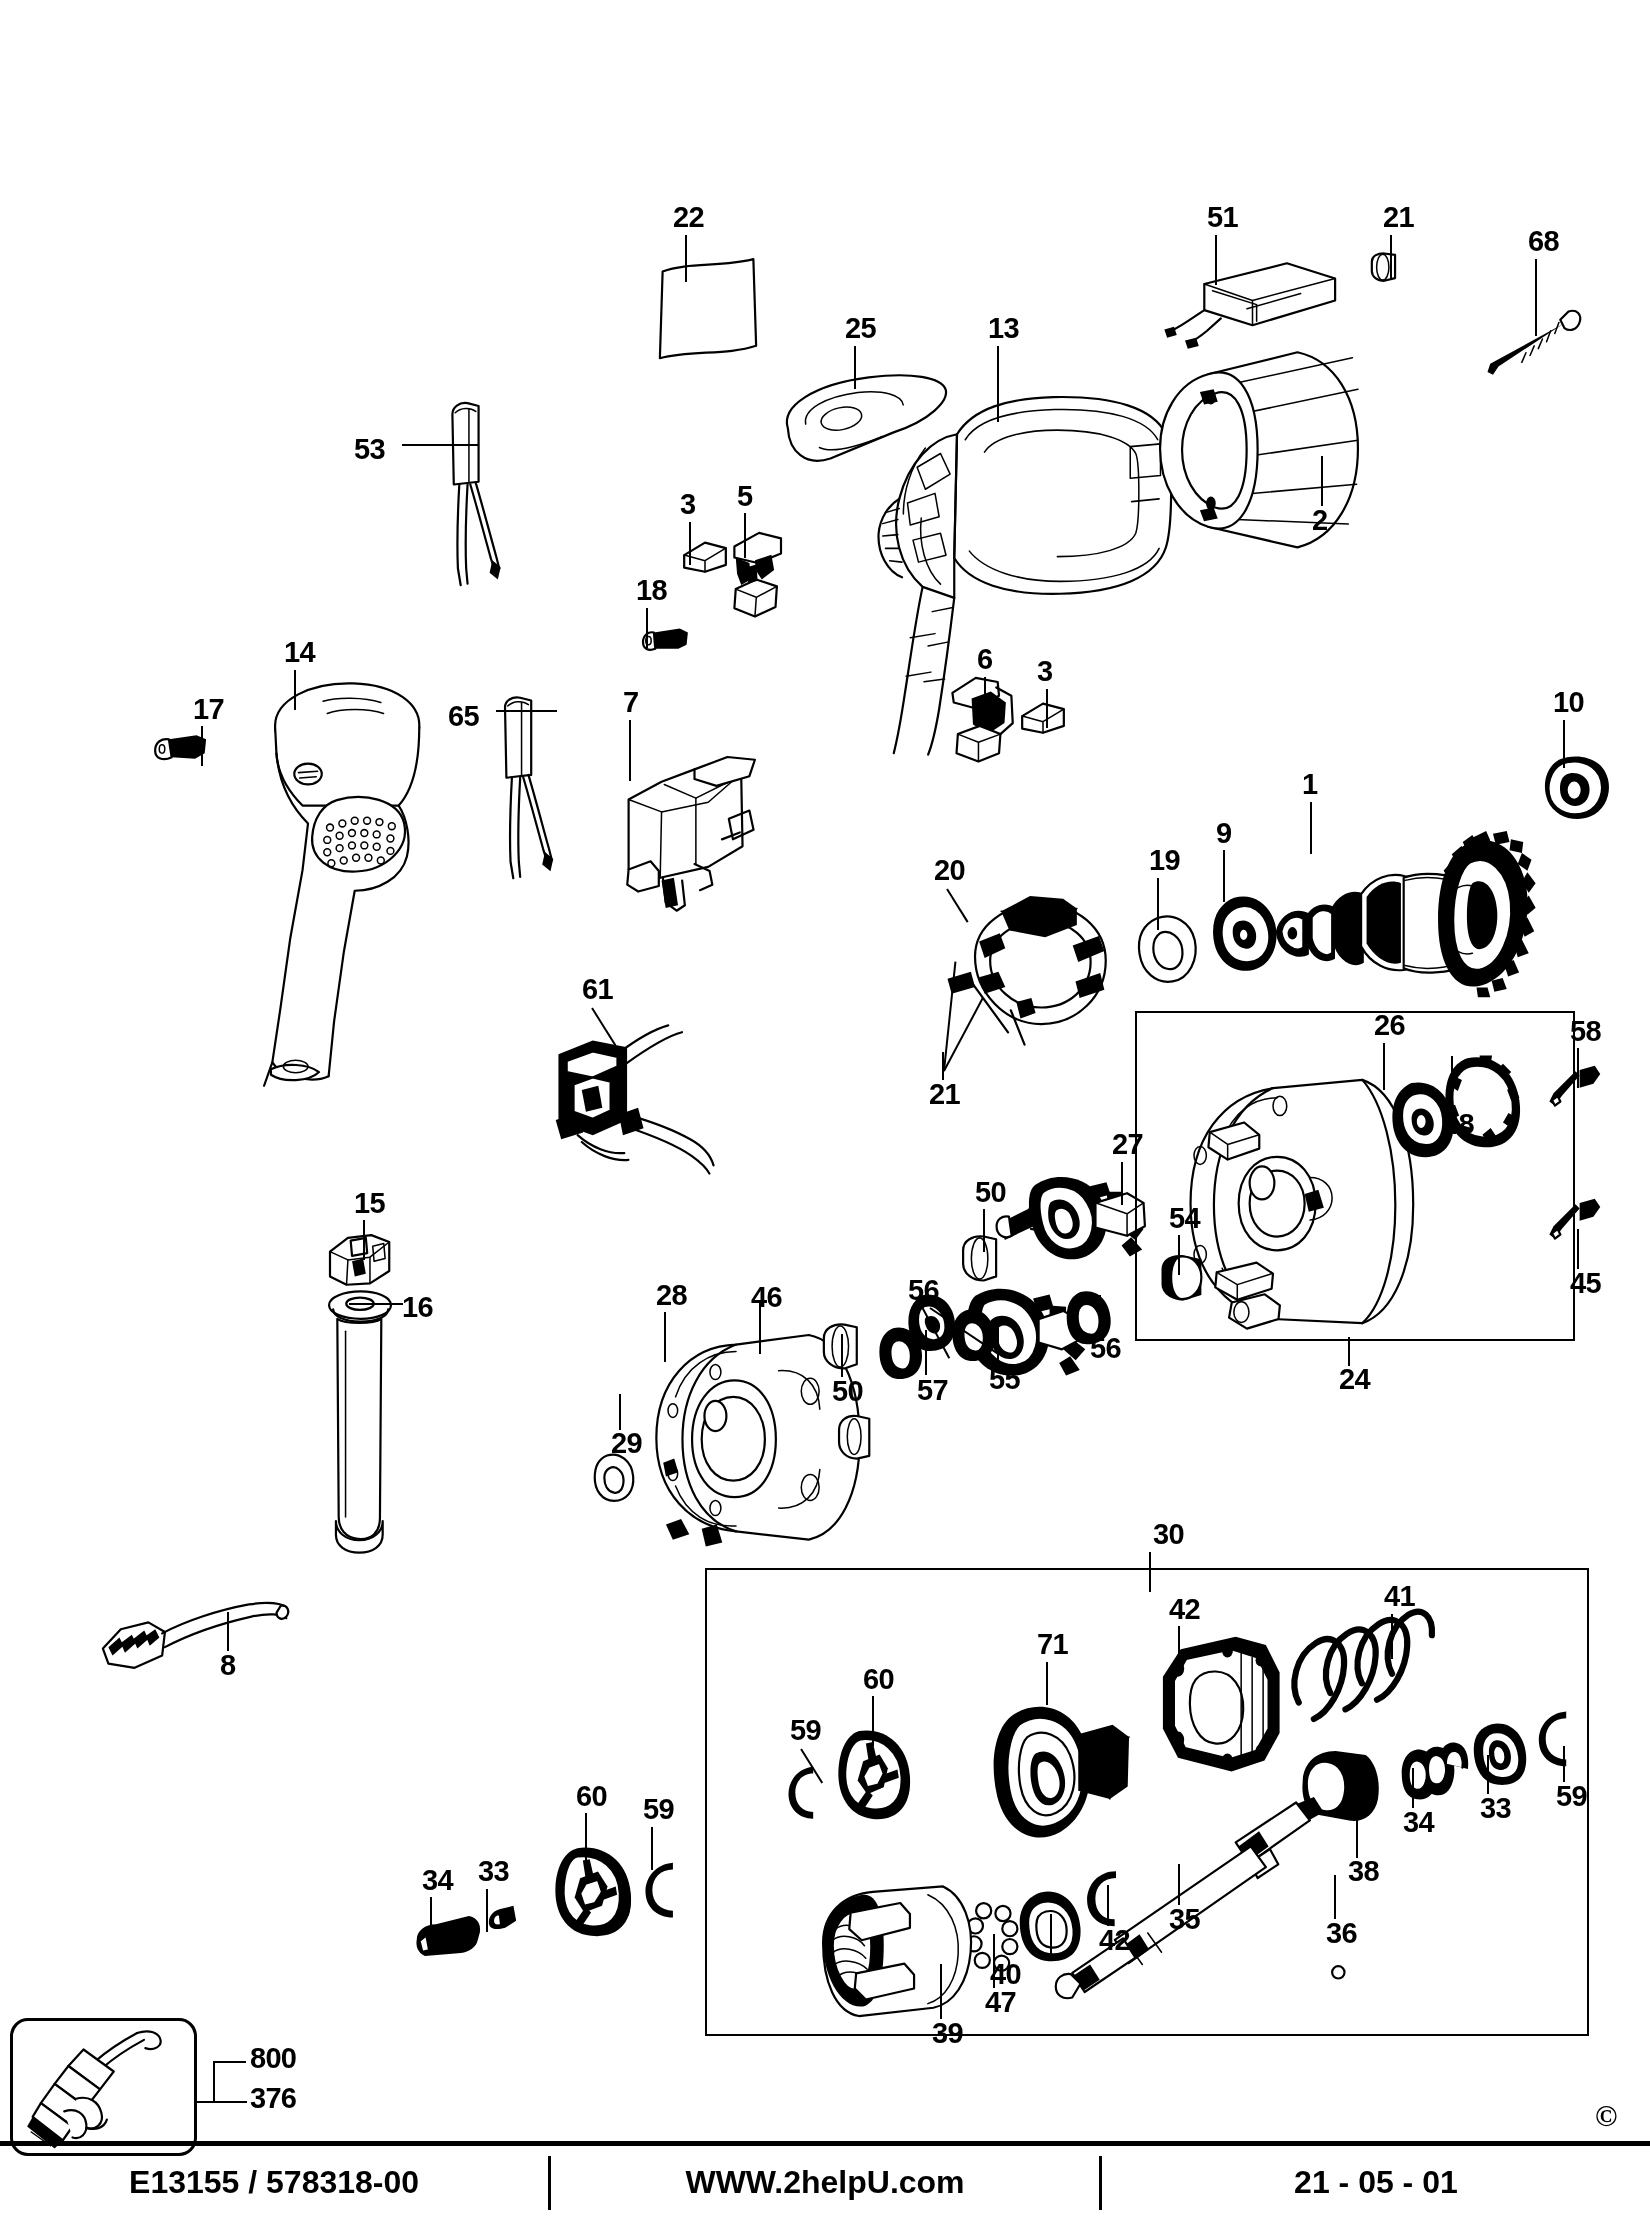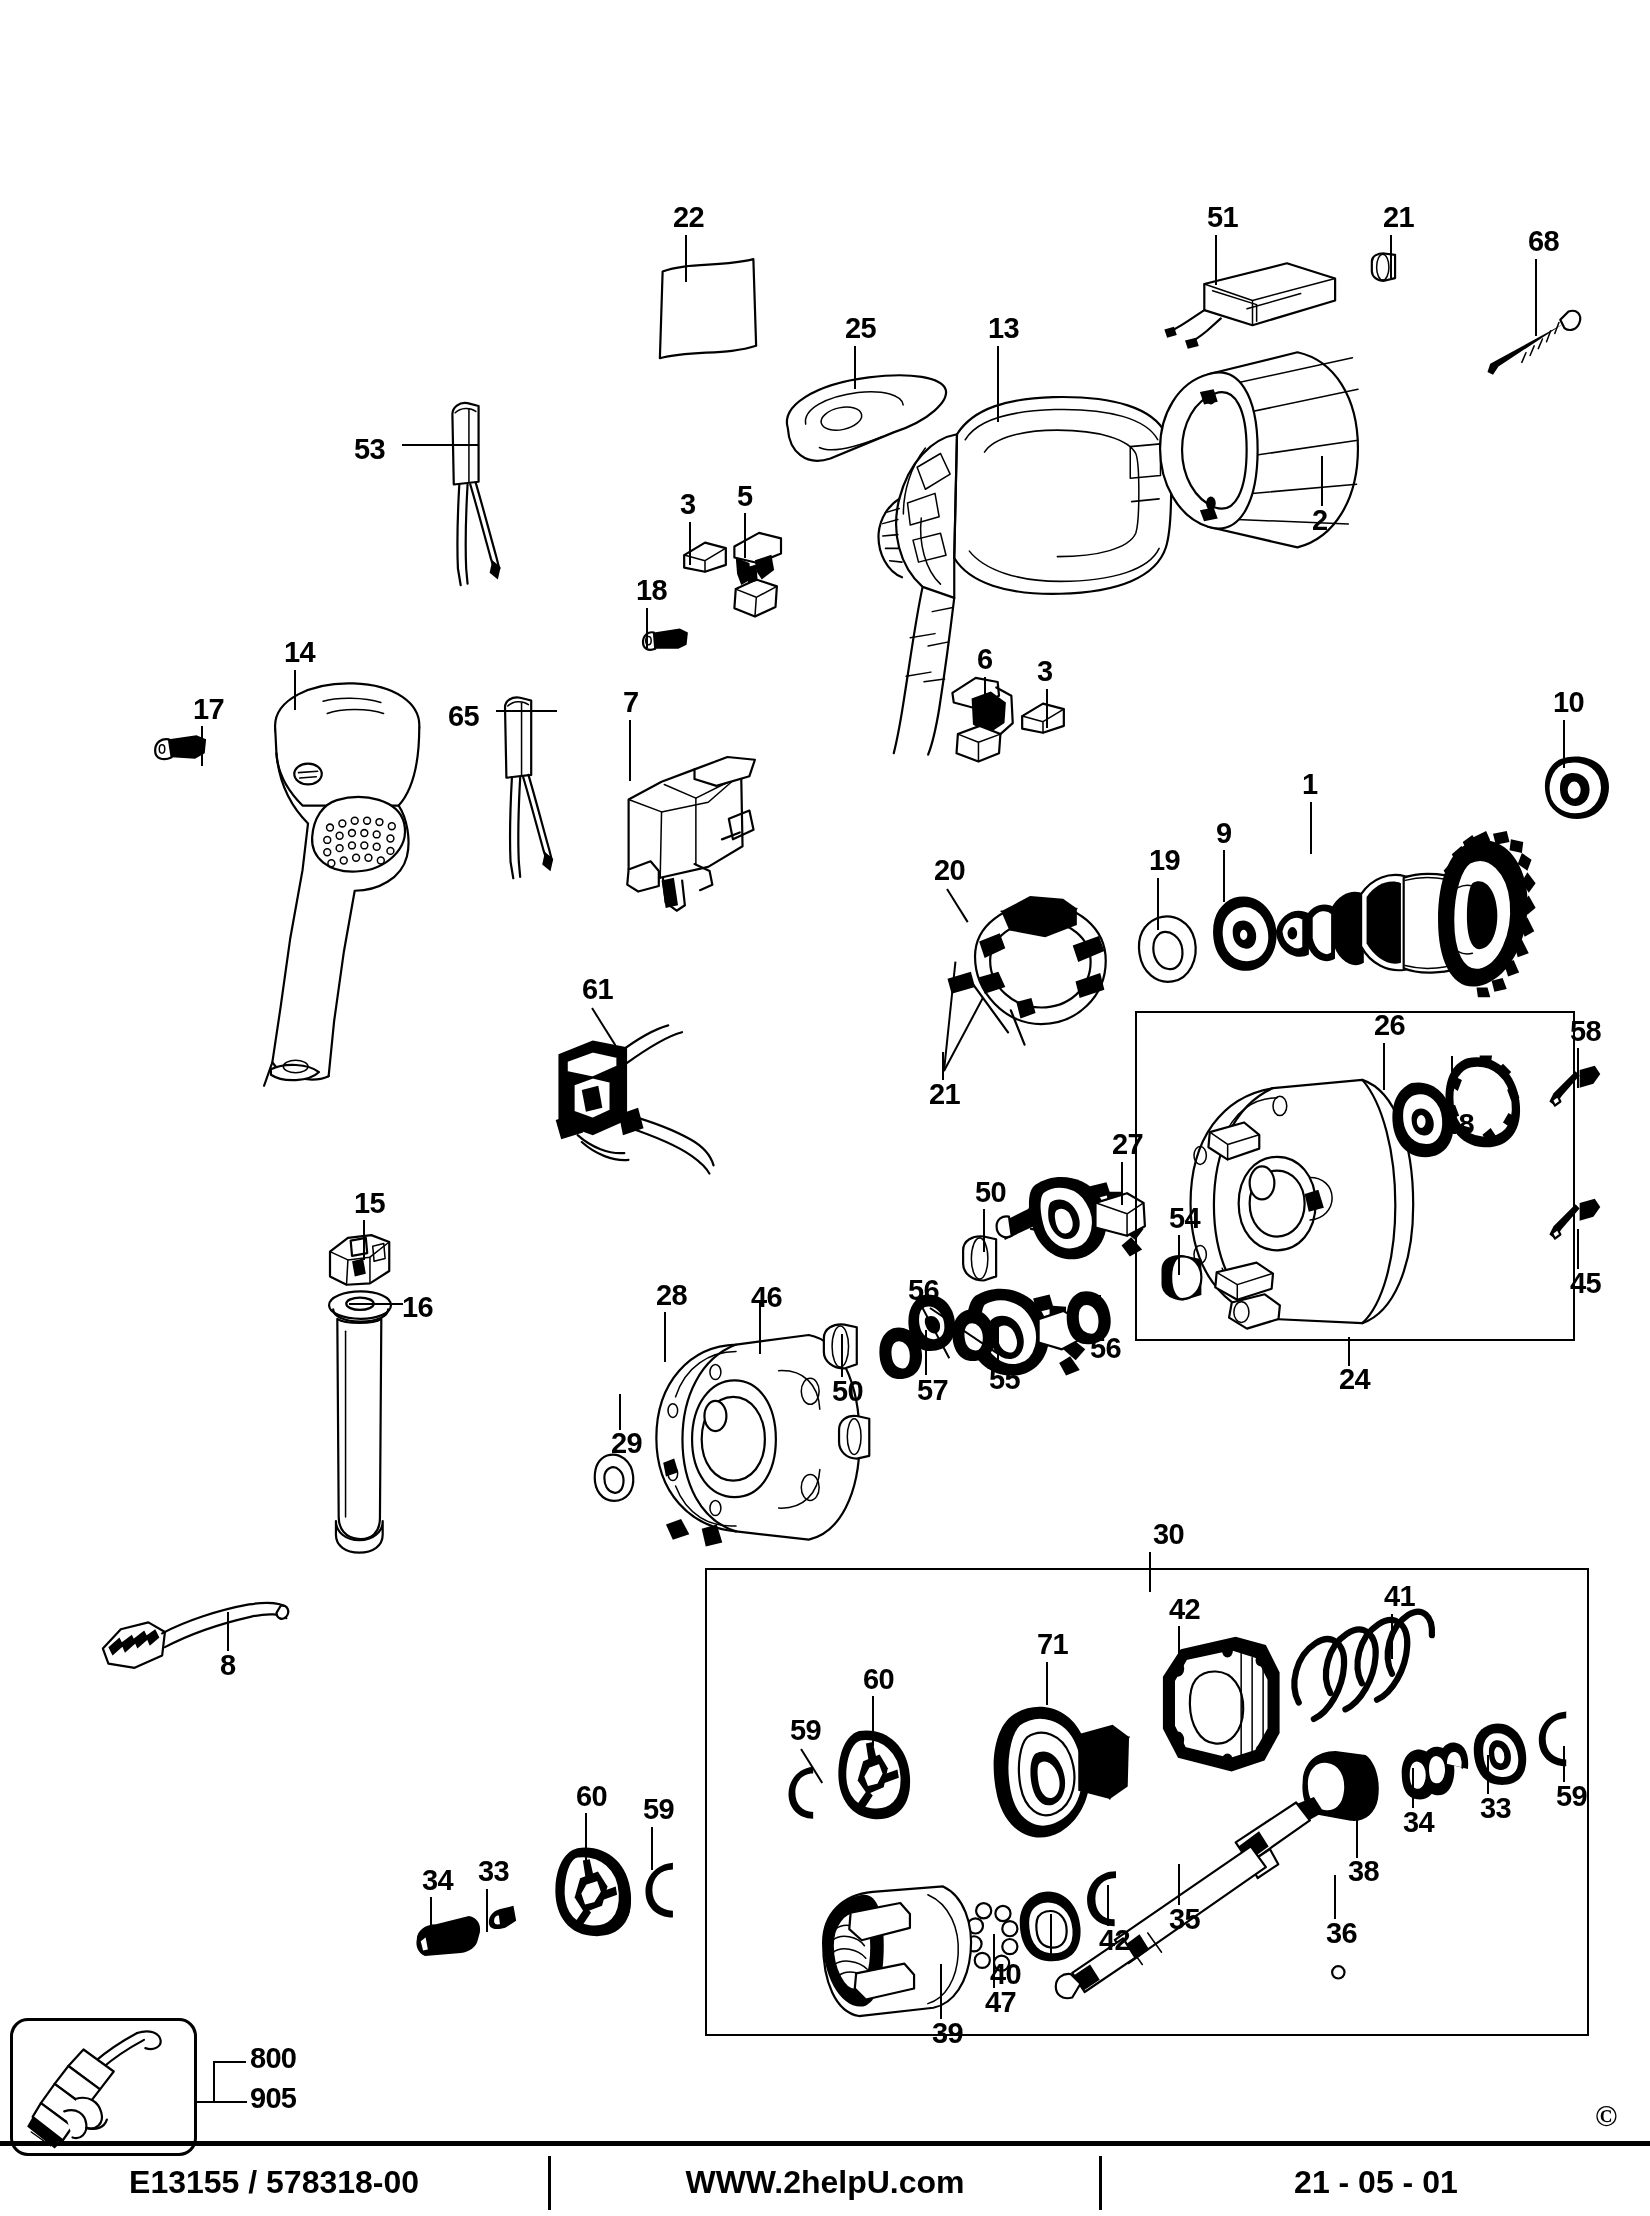--- a/index.html
+++ b/index.html
@@ -956,26 +956,26 @@
       <div class="lbl" style="left: 932px; top: 2019px;">39</div>
       <div class="ld v" style="left: 940px; top: 1964px; height: 55px;"></div>
       <div class="ld diag" style="left: 944px; top: 1070px; width: 83px; transform: rotate(-62deg);"></div>
       <div class="ld diag" style="left: 944px; top: 1070px; width: 110px; transform: rotate(-84deg);"></div>
       <div class="ld diag" style="left: 922px; top: 1306px; width: 58px; transform: rotate(62deg);"></div>
       <div class="ld diag" style="left: 930px; top: 1307px; width: 83px; transform: rotate(34deg);"></div>
       <div class="ld v" style="left: 213px; top: 2061px; height: 41px;"></div>
       <div class="ld h" style="left: 213px; top: 2061px; width: 33px;"></div>
       <div class="ld h" style="left: 197px; top: 2101px; width: 50px;"></div>
       <div class="lbl" style="left: 250px; top: 2044px;">800</div>
-      <div class="lbl" style="left: 250px; top: 2084px;">905</div>
+      <div class="lbl" style="left: 250px; top: 2084px;">376</div>
     </div>
 
   <div id="copyright" style="left:1595px;top:2099px;">©</div>
   <div id="footer-rule" style="top:2141px;"></div>
-  <div id="footer" style="top:2148px;height:69px;">
+  <div id="footer" style="top:2148px;height:69px;justify-content:flex-end;">
     <div class="cell c1">E13155 / 578318-00</div>
     <div class="sep"></div>
     <div class="cell c2">WWW.2helpU.com</div>
     <div class="sep"></div>
     <div class="cell c3">21 - 05 - 01</div>
   </div>
 
 </div>
 
 

